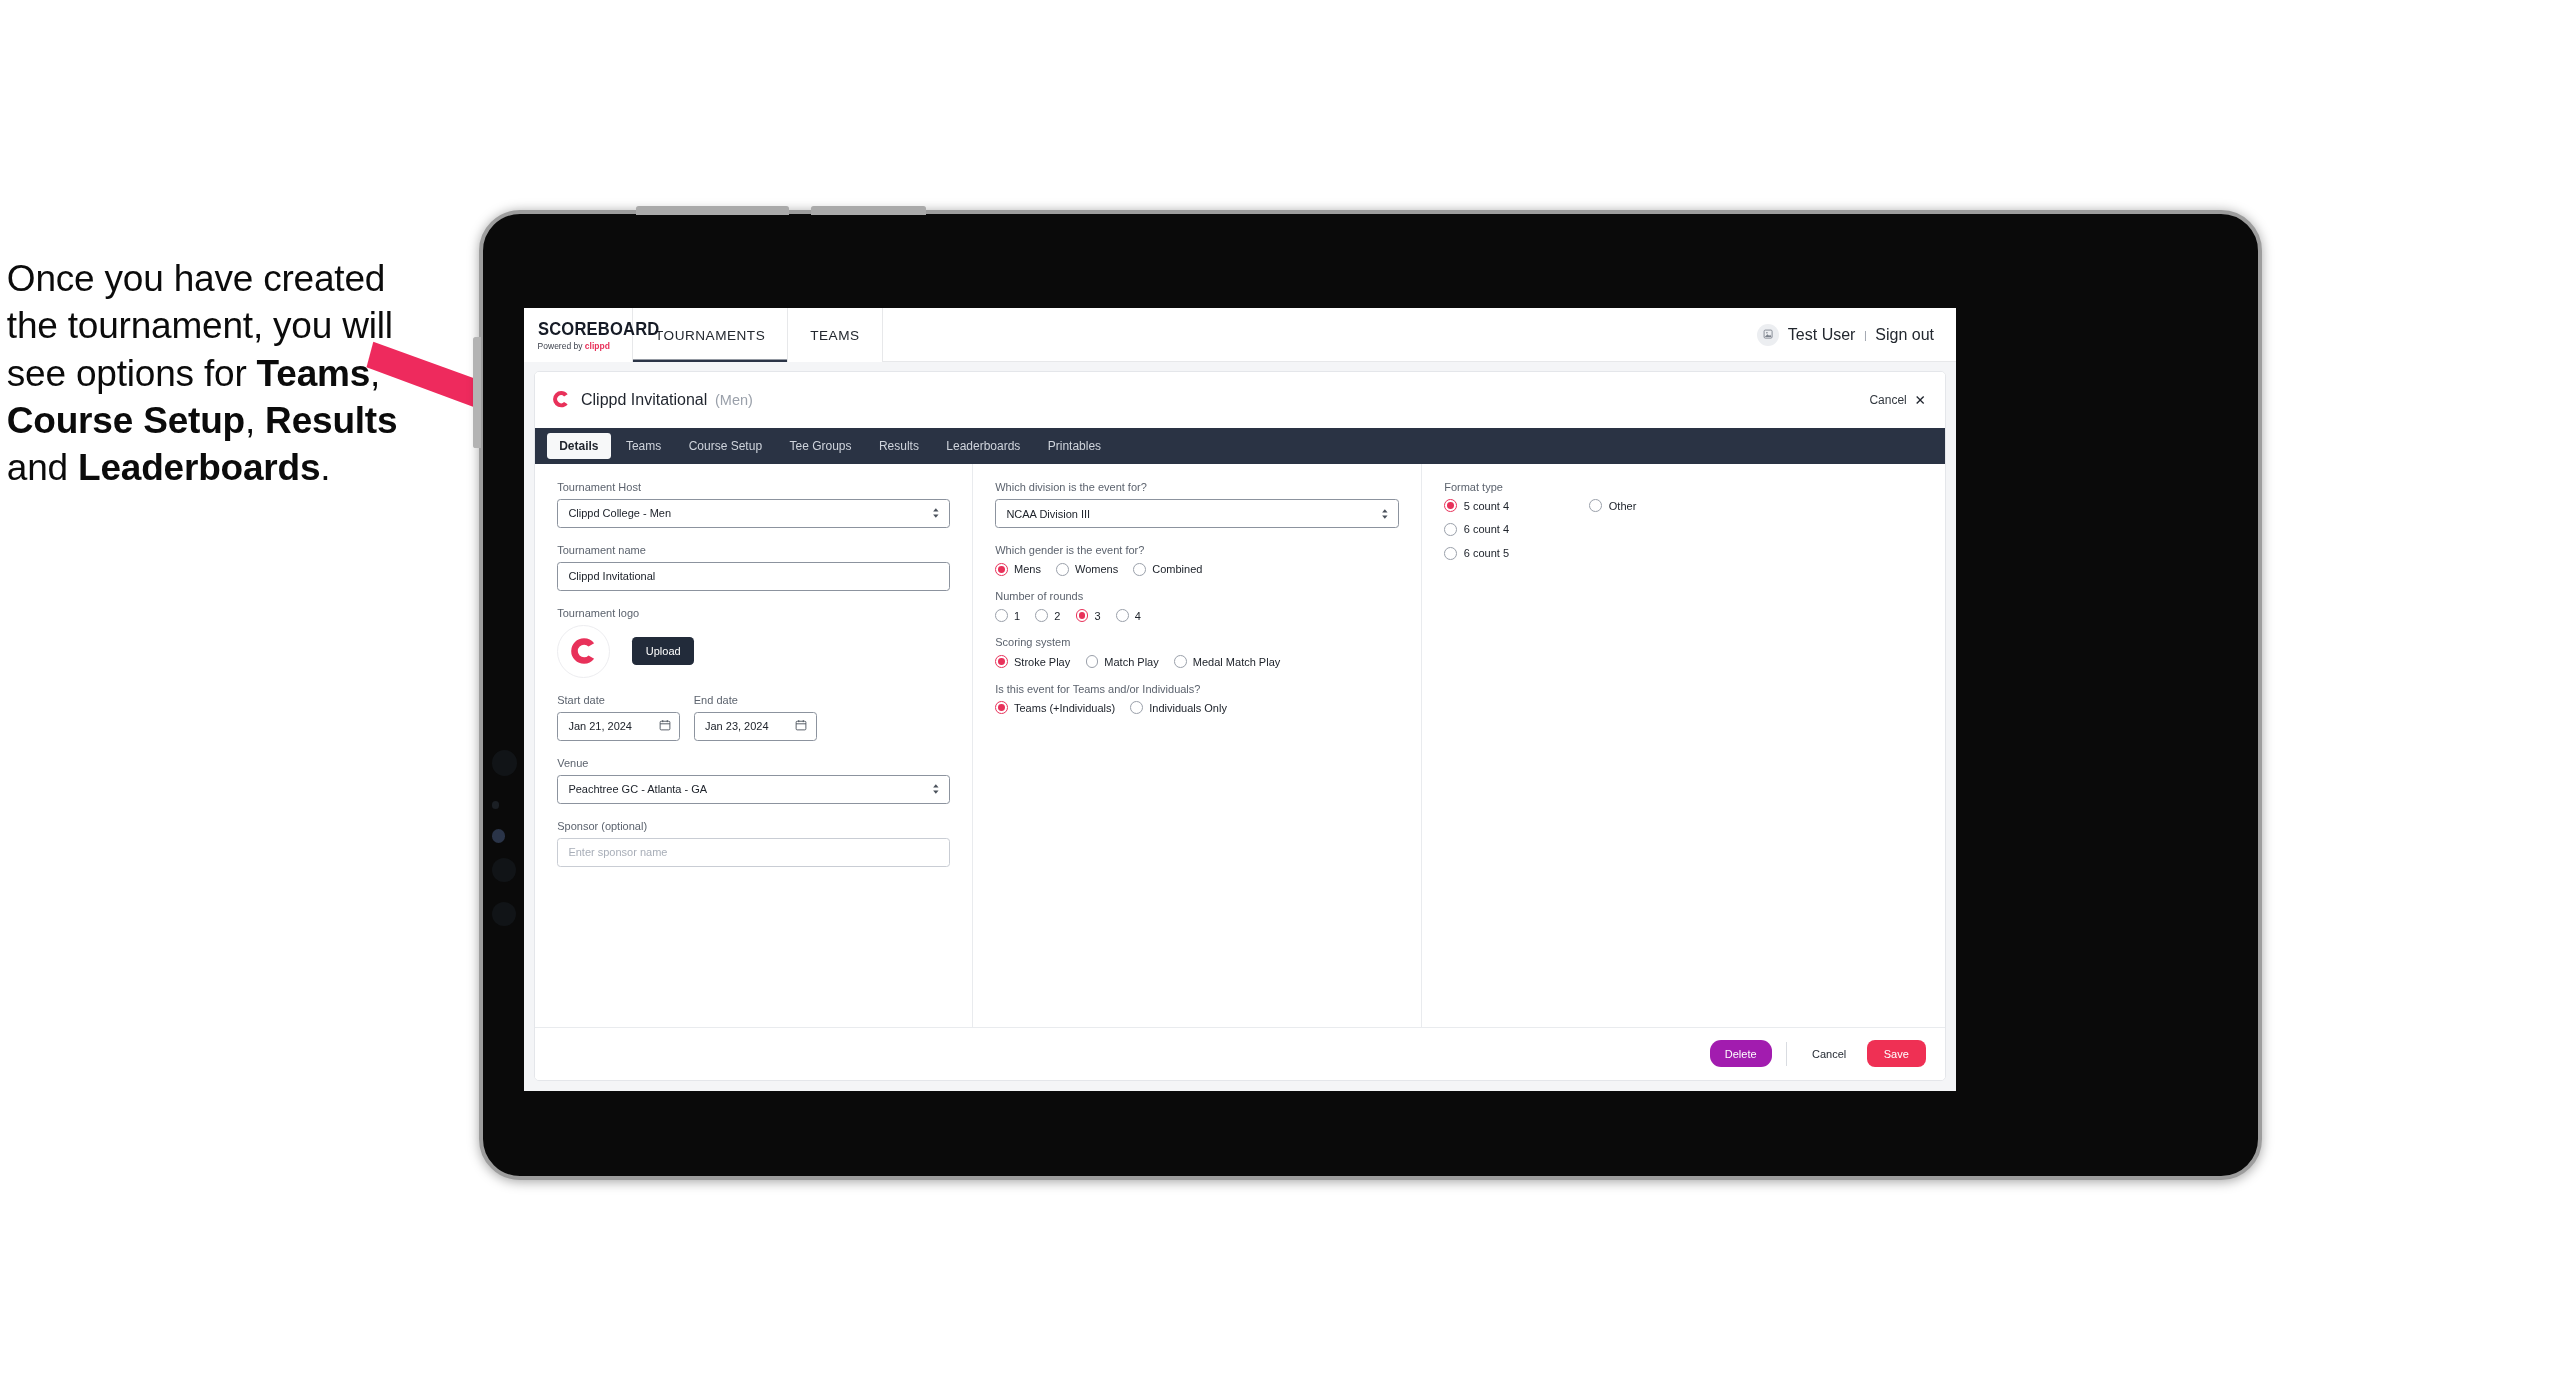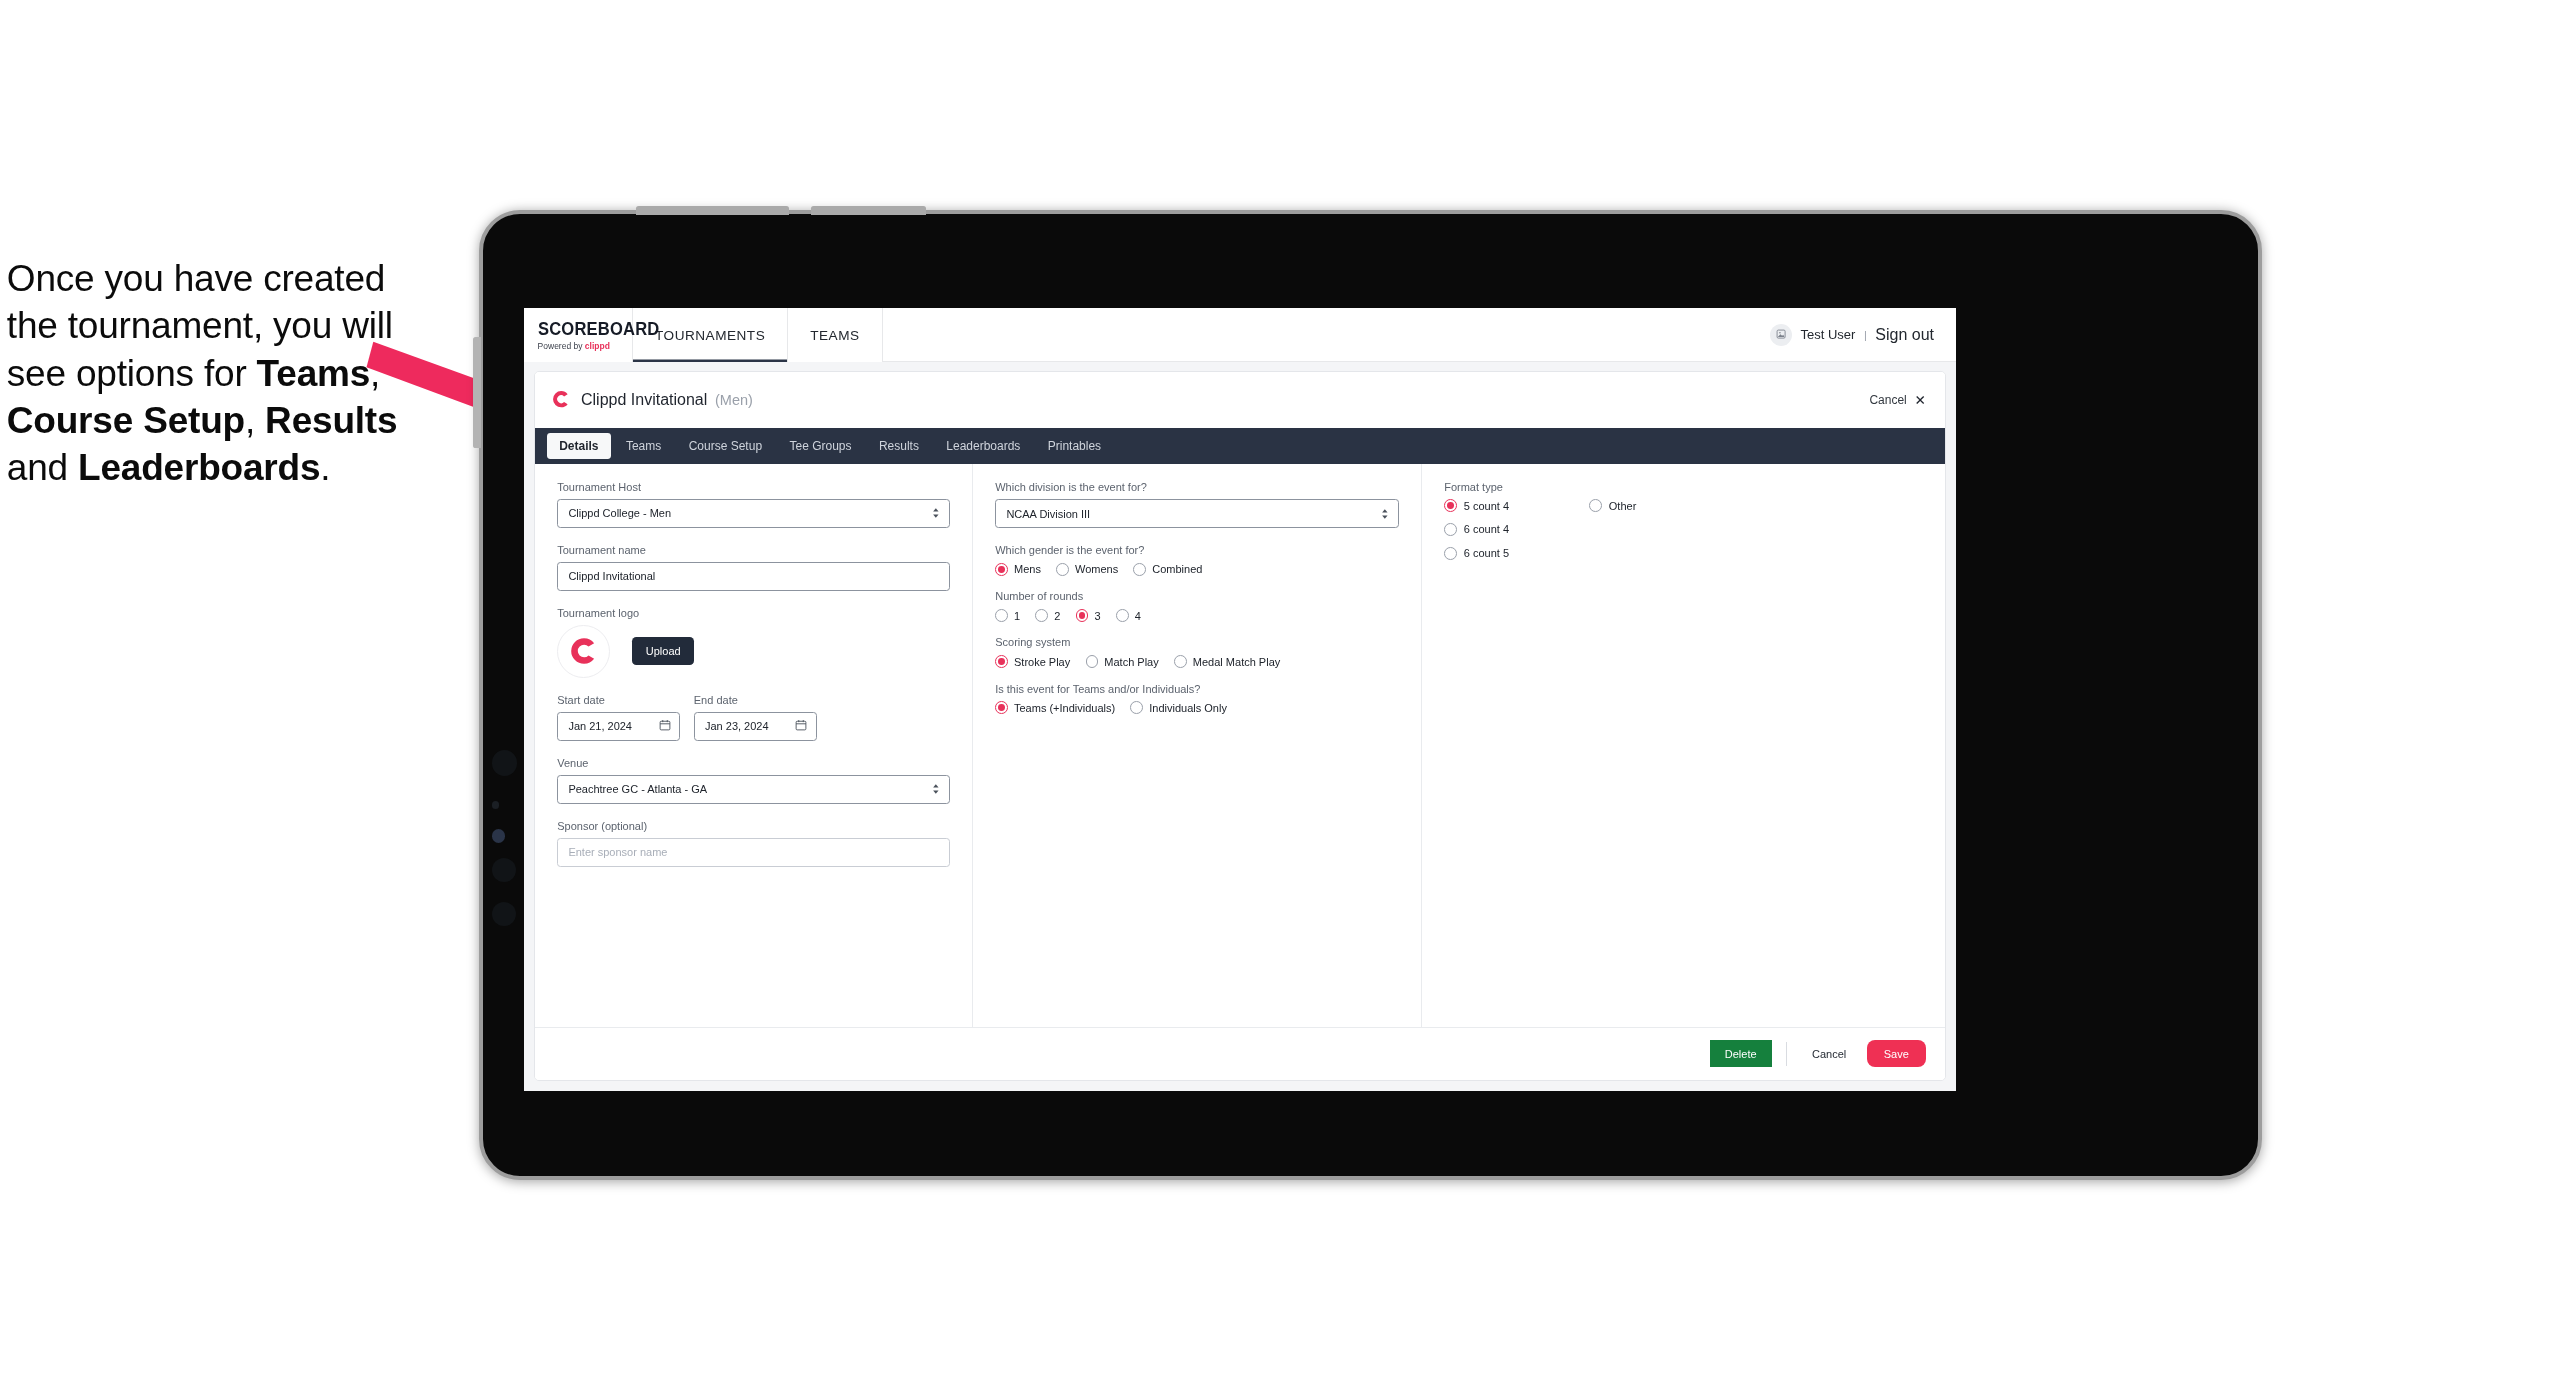--- a/index.html
+++ b/index.html
@@ -93,21 +93,21 @@
   .nav-spacer { flex: 1; border-bottom: 0.9px solid #e7e8ea; }
   .nav-right {
     display: flex; align-items: center; gap: 8.5px; padding: 0 22px;
     border-bottom: 0.9px solid #e7e8ea;
   }
   .avatar {
     width: 22px; height: 22px; border-radius: 50%; background: #eceef1;
     display: flex; align-items: center; justify-content: center;
     font-size: 9.4px; color: #6d737e;
   }
-  .nav-user { font-size: 13px; color: #23282f; }
+  .nav-user { font-size: 16px; color: #23282f; }
   .nav-sep { font-size: 11px; color: #9aa0aa; }
   .nav-signout { font-size: 16px; color: #23282f; cursor: pointer; }
 
   
   .card {
     margin: 8.5px 10.2px 0 10.2px;
     background: #ffffff;
     border: 0.9px solid #e4e6ea;
     border-radius: 5.1px;
     height: 710px;
@@ -197,22 +197,22 @@
   .fmt-right { }
   .fmt-row { display: flex; align-items: center; gap: 6.8px; margin-bottom: 11px; cursor: pointer; }
 
   
   .cardfoot {
     height: 53px; border-top: 0.9px solid #e9ebee; background: #fff;
     display: flex; align-items: center; justify-content: flex-end;
     padding-right: 19px; gap: 0;
   }
   .btn-delete {
-    background: #15803d; color: #fff; font-size: 11px;
-    padding: 7.7px 15.3px; border-radius: 0; cursor: pointer;
+    background: #a21caf; color: #fff; font-size: 11px;
+    padding: 7.7px 15.3px; border-radius: 11px; cursor: pointer;
   }
   .foot-div { width: 0.9px; height: 24px; background: #d9dce1; margin: 0 13.6px; }
   .btn-cancel { font-size: 11px; color: #262c35; padding: 7.7px 12px; cursor: pointer; margin-right: 8.5px; }
   .btn-save {
     background: #ef3054; color: #fff; font-size: 11px;
     padding: 7.7px 17px; border-radius: 8px; cursor: pointer;
   }
 </style>
 </head>
 <body>

